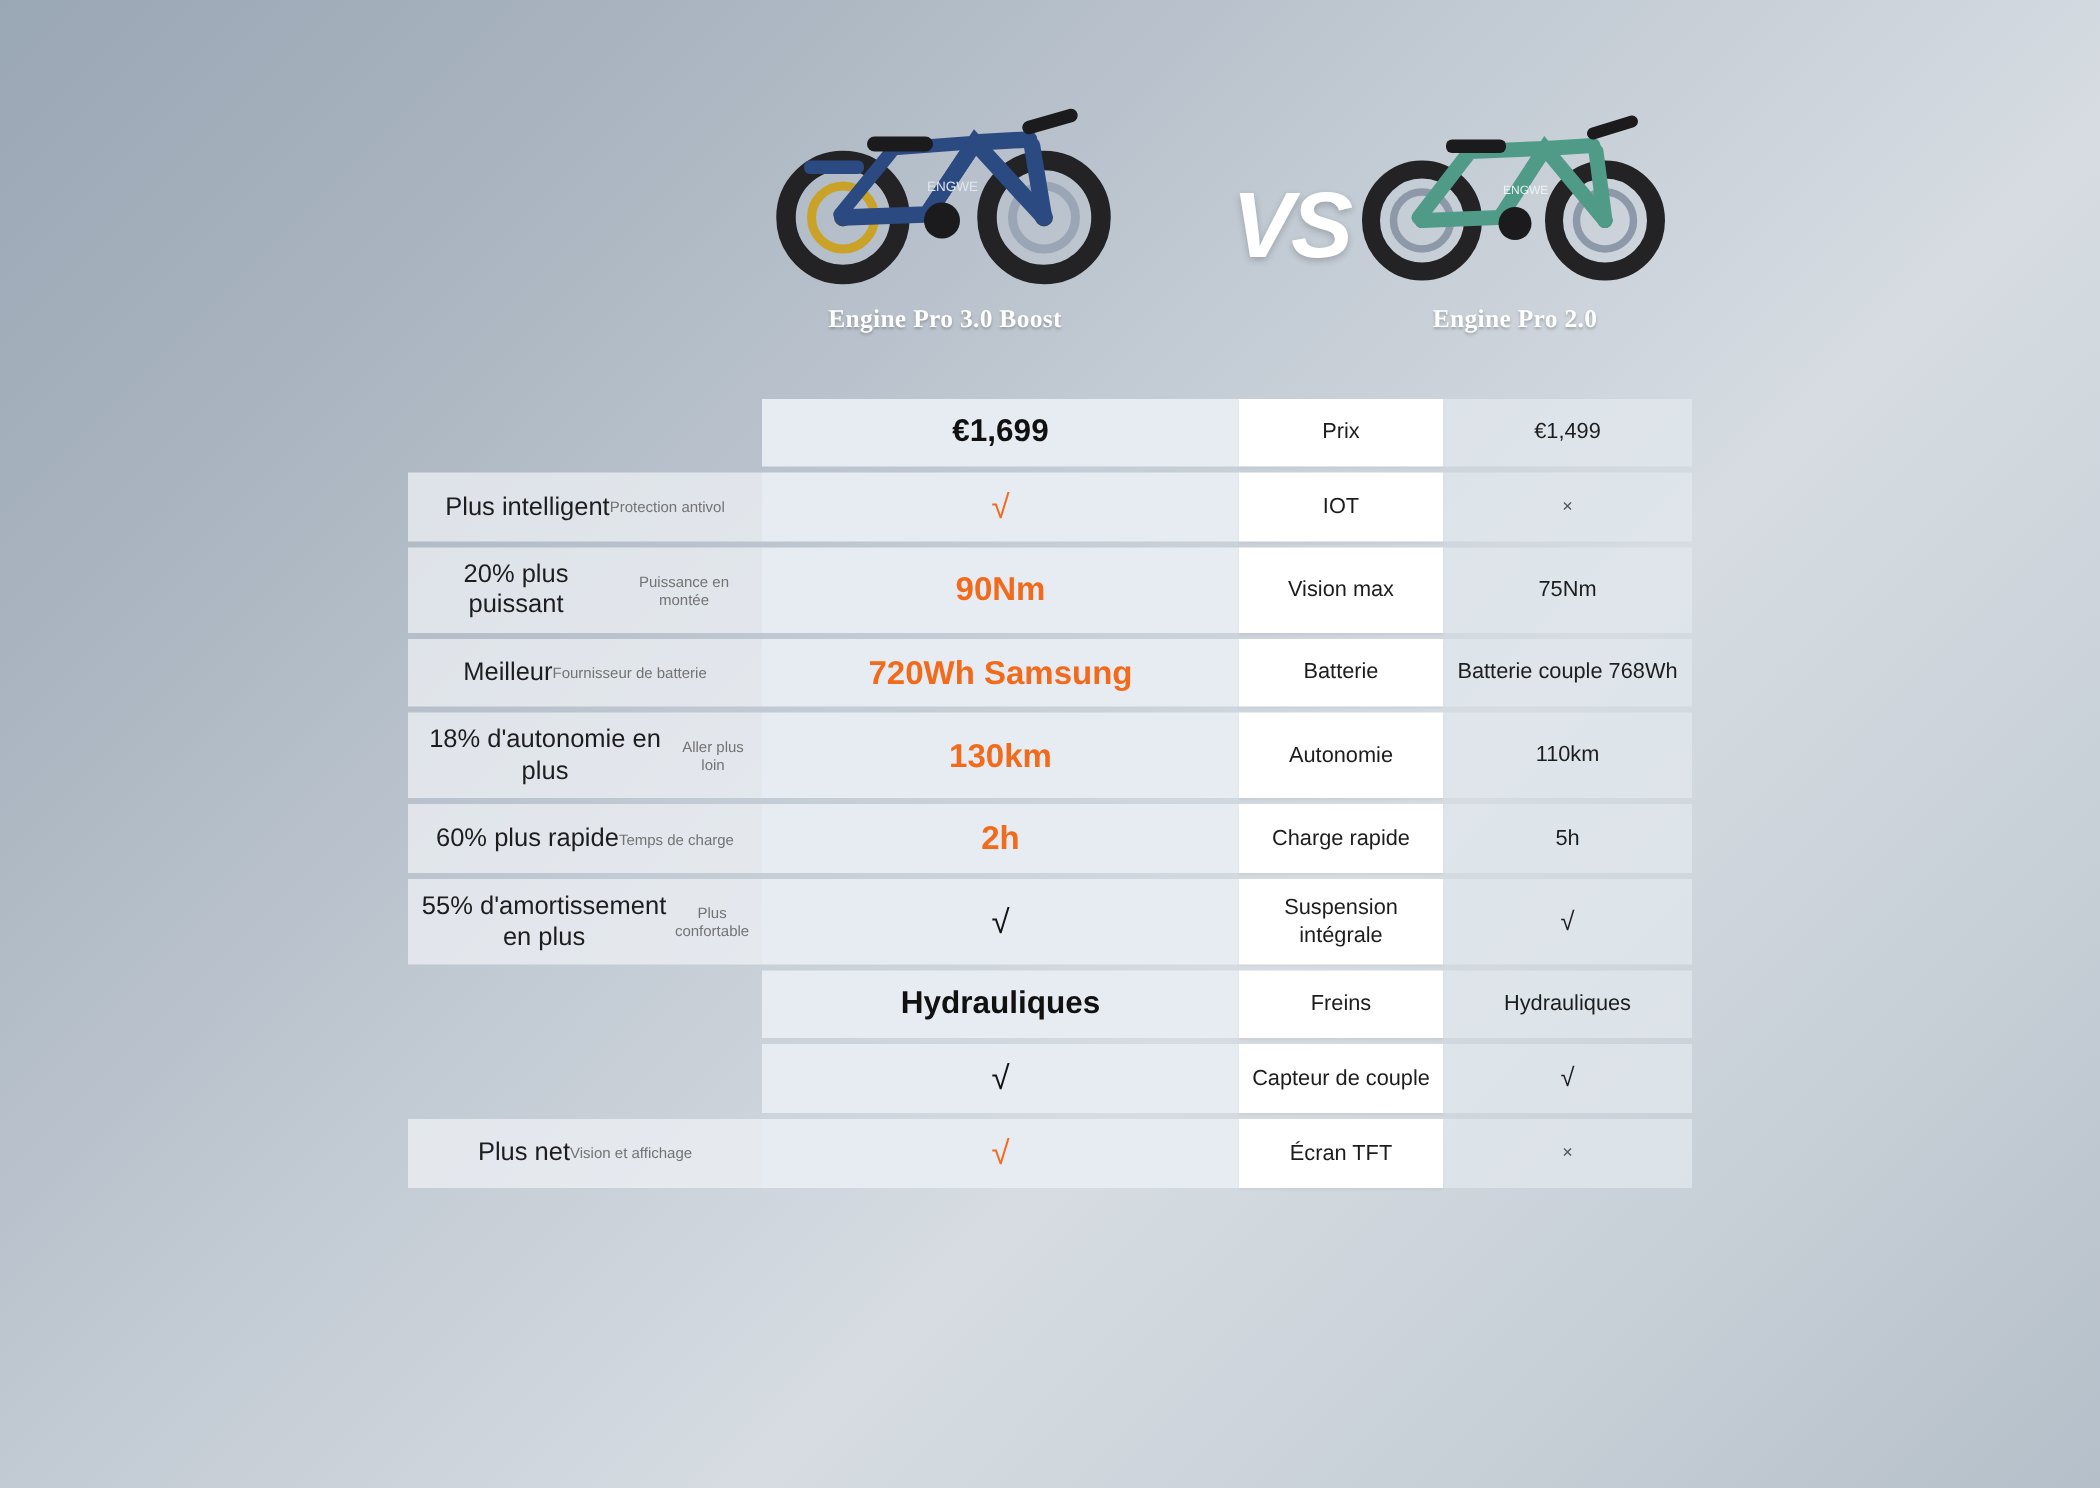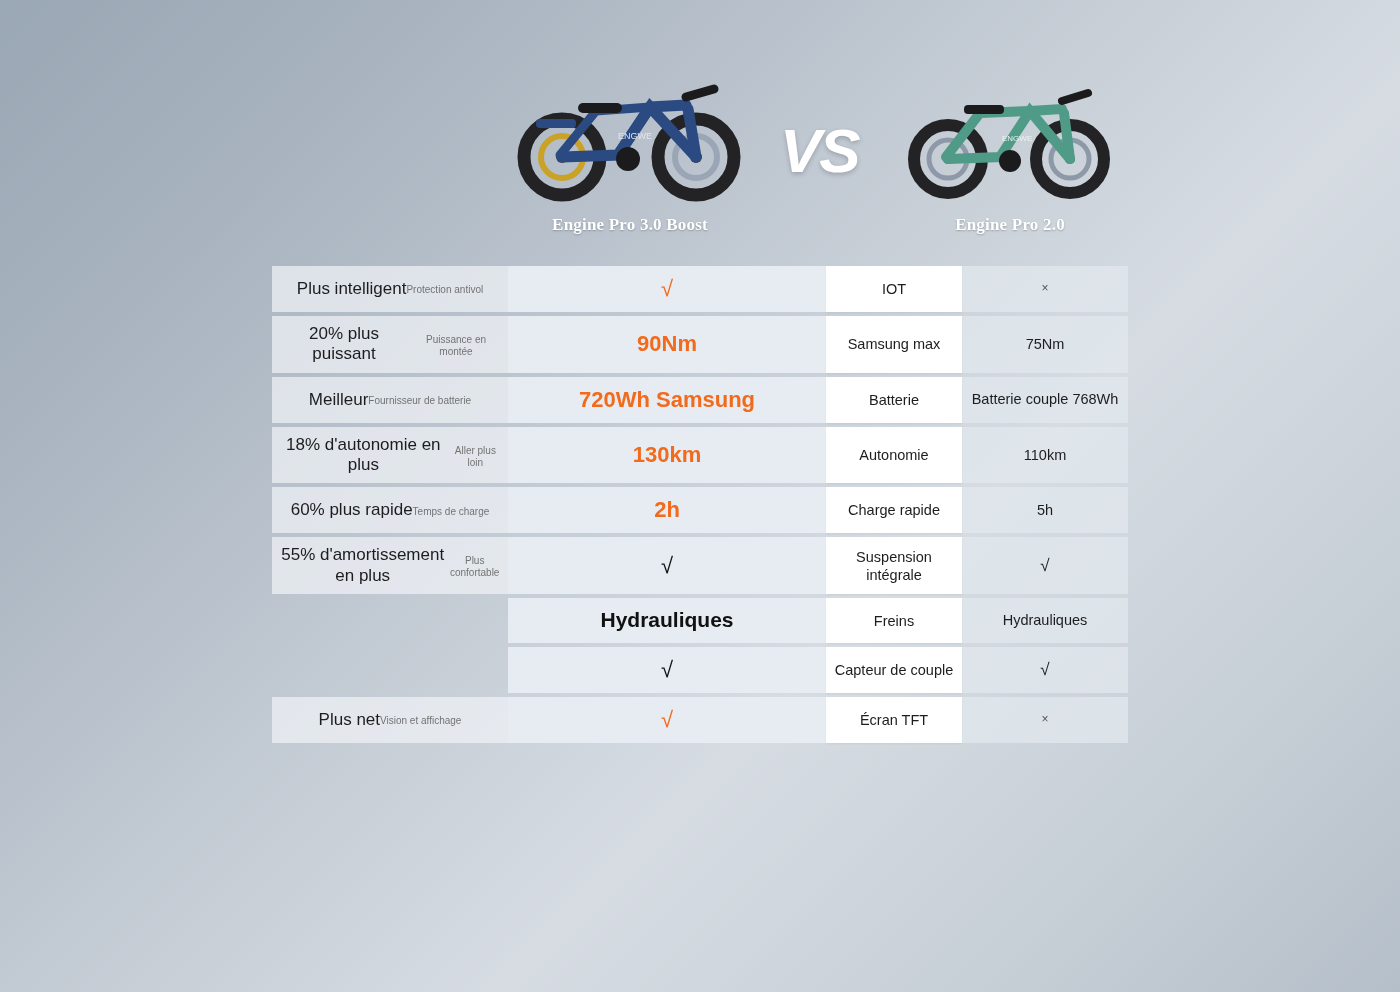--- a/index.html
+++ b/index.html
@@ -11,30 +11,30 @@
   body {
     background: linear-gradient(135deg, #9aa7b4 0%, #a8b3bf 18%, #c2cad3 42%, #d6dce2 62%, #c9d1d8 80%, #b5bfc9 100%);
     position: relative;
   }
   .stage { position: relative; width: 1400px; height: 992px; }
 
   
   .header {
     position: absolute; top: 30px; left: 0; width: 1400px; height: 220px;
   }
-  .bike-block { position: absolute; top: 12px; width: 300px; text-align: center; }
+  .bike-block { position: absolute; top: 0; width: 300px; text-align: center; }
   .bike-left { left: 480px; }
   .bike-right { left: 860px; }
   .bike-img { height: 165px; display: flex; align-items: flex-end; justify-content: center; }
   .bike-name {
     margin-top: 8px; font-size: 17px; font-weight: bold; color: #ffffff;
     text-shadow: 0 1px 2px rgba(0,0,0,.25); letter-spacing: .2px; font-family: Liberation Serif, serif;
   }
   .vs {
-    position: absolute; left: 780px; top: 85px; width: 120px; text-align: left;
+    position: absolute; left: 780px; top: 85px; width: 120px; text-align: right;
     font-size: 62px; font-weight: bold; color: #ffffff; font-style: italic;
     text-shadow: 0 2px 5px rgba(0,0,0,.2); letter-spacing: -2px;
   }
 
   
   .table { position: absolute; left: 272px; top: 266px; width: 856px; }
 
   .row { display: flex; align-items: stretch; position: relative; }
   .row + .row { margin-top: 4px; }
 
@@ -140,20 +140,32 @@
           <circle cx="120" cy="114" r="11" fill="#1b1b1d"></circle>
           <text x="112" y="94" font-size="8" fill="#eaf4f0" font-family="Liberation Sans">ENGWE</text>
         </svg>
       </div>
       <div class="bike-name">Engine Pro 2.0</div>
     </div>
   </div>
 
   <div class="table" id="table">
       <div class="row">
+        <div class="c-benefit empty"></div>
+        <div class="c-new">
+          <div class="val">€1,699</div>
+        </div>
+        <div class="c-label">
+          <span>Prix</span>
+        </div>
+        <div class="c-old">
+          <div class="val">€1,499</div>
+        </div>
+      </div>
+      <div class="row">
         <div class="c-benefit">
           <div class="benefit-title">Plus intelligent</div>
           <div class="benefit-sub">Protection antivol</div>
         </div>
         <div class="c-new">
           <div class="val accent tick">√</div>
         </div>
         <div class="c-label">
           <span>IOT</span>
         </div>
@@ -163,21 +175,21 @@
       </div>
       <div class="row">
         <div class="c-benefit">
           <div class="benefit-title">20% plus puissant</div>
           <div class="benefit-sub">Puissance en montée</div>
         </div>
         <div class="c-new">
           <div class="val accent">90Nm</div>
         </div>
         <div class="c-label">
-          <span>Samsung max</span>
+          <span>Vision max</span>
         </div>
         <div class="c-old">
           <div class="val">75Nm</div>
         </div>
       </div>
       <div class="row">
         <div class="c-benefit">
           <div class="benefit-title">Meilleur</div>
           <div class="benefit-sub">Fournisseur de batterie</div>
         </div>

